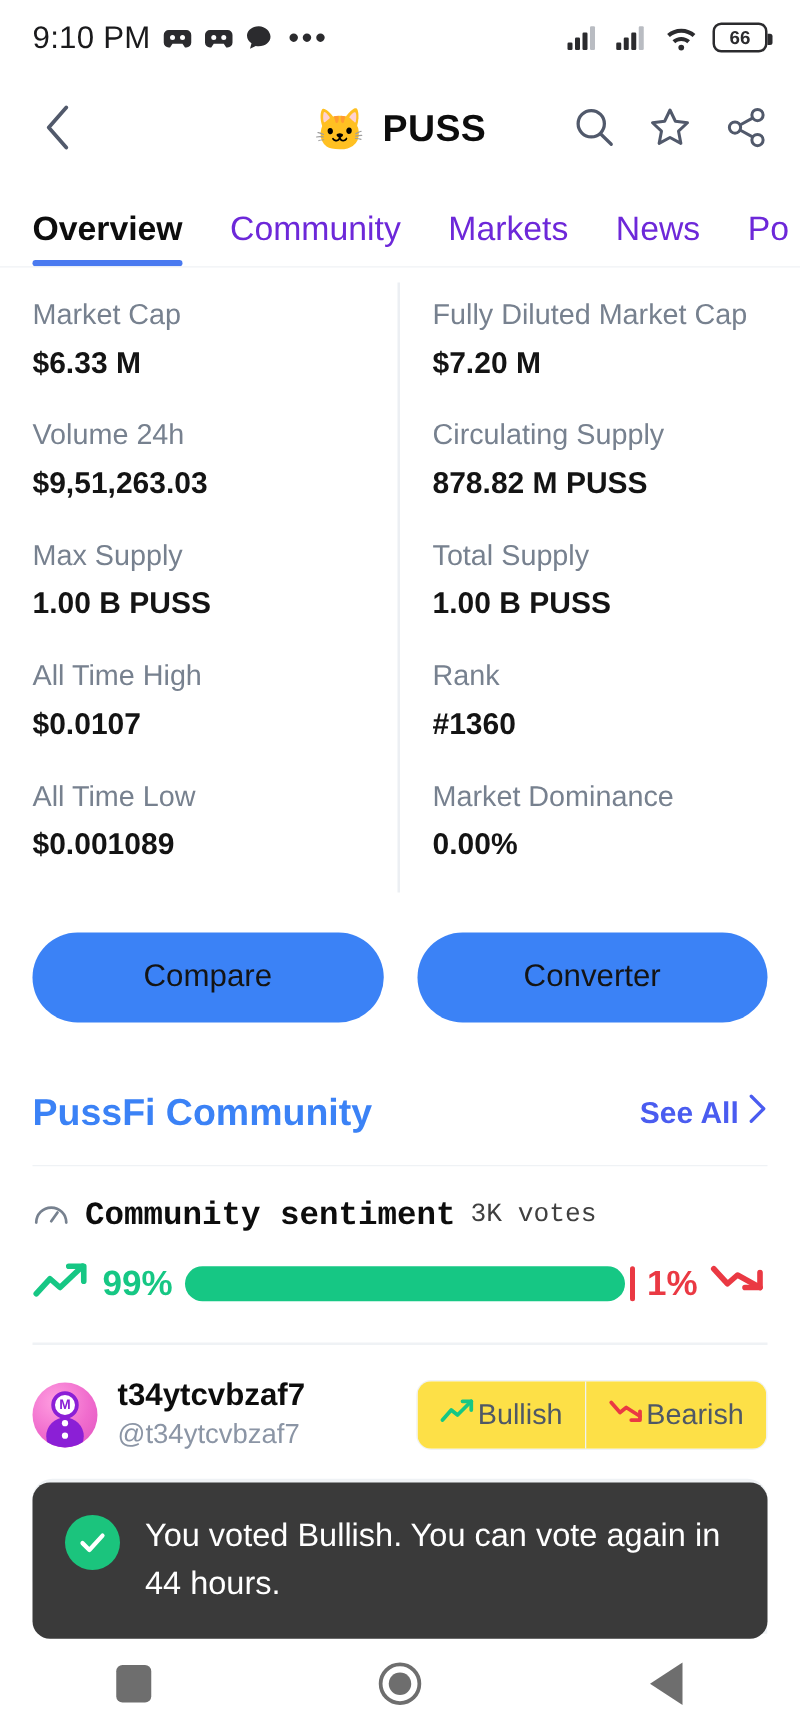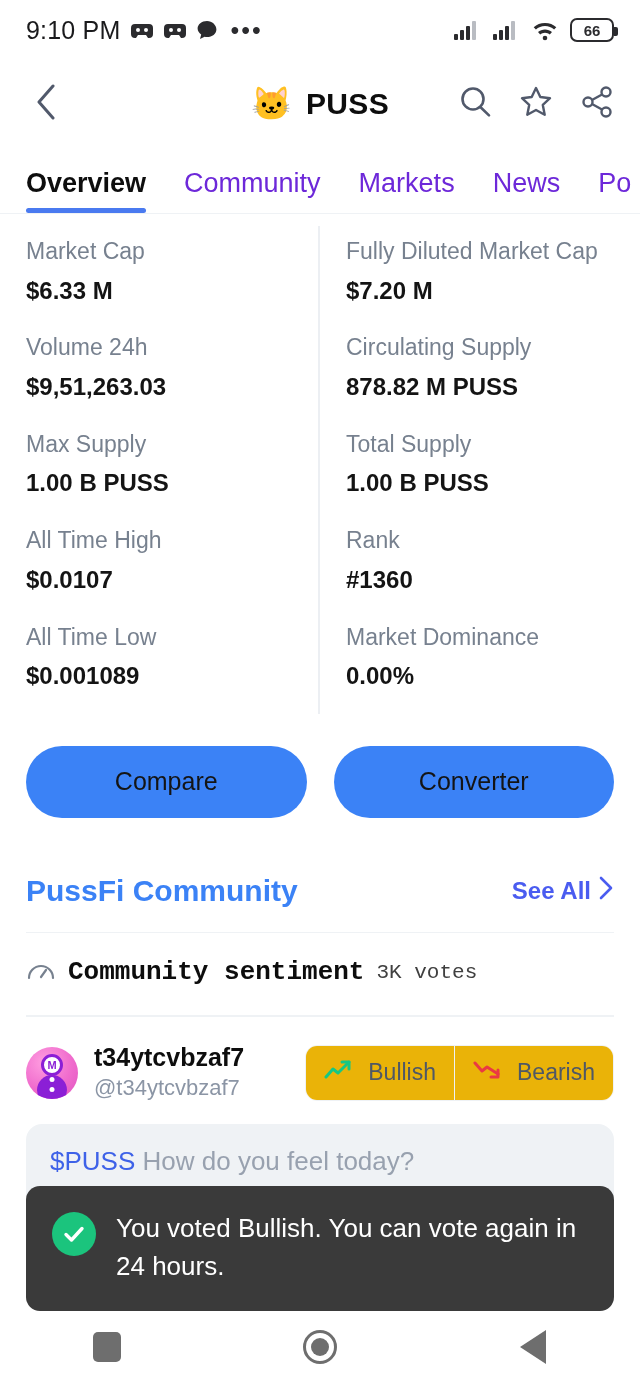--- a/index.html
+++ b/index.html
@@ -156,23 +156,23 @@
   .avatar .dot.d2 { bottom: 7px; }
   .user-names { margin-left: 16px; }
   .user-name { font-size: 25px; font-weight: 700; color: #0d0d0d; line-height: 1.15; }
   .user-handle { font-size: 22px; color: #8b95a5; line-height: 1.3; margin-top: 2px; }
   .vote-group {
     margin-left: auto; display: flex; align-items: center;
     border: 1.5px solid #eff2f5; border-radius: 12px; overflow: hidden;
     height: 56px; background: #fff;
   }
   .vote-btn {
-    display: flex; align-items: center; gap: 16px;
+    display: flex; align-items: center; gap: 2px;
     padding: 0 18px; height: 100%;
-    font-size: 23px; color: #4f5866; background: #eab308; border: none;
+    font-size: 23px; color: #4f5866; background: #fde047; border: none;
     font-family: "Liberation Sans", sans-serif;
   }
   .vote-btn + .vote-btn { border-left: 1.5px solid #eff2f5; }
 
   
   .composer {
     margin: 22px 26px 0 26px;
     background: #eff2f5;
     border-radius: 16px;
     padding: 22px 24px;
@@ -395,20 +395,40 @@
 <div class="sentiment">
   <div class="sent-head">
     <span>
       <svg width="30" height="24" viewBox="0 0 30 24">
           <path d="M3 20a12 12 0 0124 0" stroke="#77818f" stroke-width="2.2" fill="none" stroke-linecap="round"></path>
           <path d="M15 19l5-7" stroke="#77818f" stroke-width="2.2" stroke-linecap="round"></path>
         </svg>
     </span>
     <span class="sent-title">Community sentiment</span>
     <span class="sent-votes">3K votes</span>
+  </div>
+  <div class="sent-bar-row">
+    <span>
+      <svg width="46" height="34" viewBox="0 0 46 34">
+          <path d="M3 28l11-12 8 7L40 6" stroke="#16c784" stroke-width="4.5" fill="none" stroke-linecap="round" stroke-linejoin="round"></path>
+          <path d="M29 6h12v12" stroke="#16c784" stroke-width="4.5" fill="none" stroke-linecap="round" stroke-linejoin="round"></path>
+        </svg>
+    </span>
+    <span class="pct-green">99%</span>
+    <span class="bar">
+      <span class="bar-green" style="flex:99"></span>
+      <span class="bar-red" style="flex:1"></span>
+    </span>
+    <span class="pct-red">1%</span>
+    <span>
+      <svg width="46" height="34" viewBox="0 0 46 34">
+          <path d="M3 8l11 12 8-7 18 10" stroke="#ea3943" stroke-width="4.5" fill="none" stroke-linecap="round" stroke-linejoin="round"></path>
+          <path d="M40 11v12H28" stroke="#ea3943" stroke-width="4.5" fill="none" stroke-linecap="round" stroke-linejoin="round"></path>
+        </svg>
+    </span>
   </div>
 </div>
 <div class="hr" style="margin-top:28px"></div>
 
 <div class="user-row">
   <div class="avatar">
     <div class="body"></div>
     <div class="head">M</div>
     <div class="dot d1"></div>
     <div class="dot d2"></div>
@@ -448,21 +468,21 @@
   <div class="feed-tab active">Top</div>
   <div class="feed-tab">Latest</div>
 </div>
 
 <div class="toast">
   <div class="toast-check">
     <svg width="26" height="26" viewBox="0 0 26 26">
         <path d="M5 13.5l5.5 5.5L21 7.5" stroke="#ffffff" stroke-width="3.4" fill="none" stroke-linecap="round" stroke-linejoin="round"></path>
       </svg>
   </div>
-  <div class="toast-text">You voted Bullish. You can vote again in 24 hours.</div>
+  <div class="toast-text">You voted Bullish. You can vote again in 44 hours.</div>
 </div>
 
 <div class="navbar">
   <div class="nav-btn">
     <span class="nav-square"></span>
   </div>
   <div class="nav-btn">
     <span class="nav-circle">
         <i></i>
       </span>

